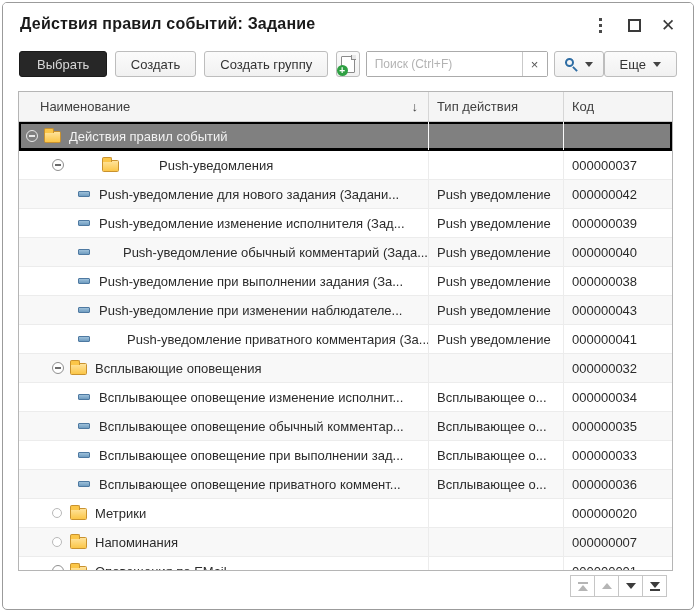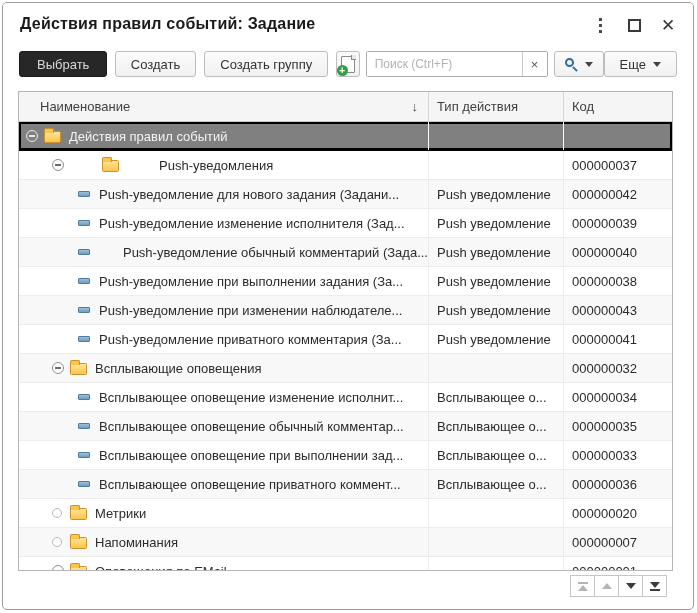--- a/index.html
+++ b/index.html
@@ -213,21 +213,21 @@
         <div class="row">
     <div class="cell name" style="padding-left: 59px;">
 
       <span class="row-icon dash"></span>
       <span class="label">Push-уведомление при изменении наблюдателе...</span>
     </div>
     <div class="cell type">Push уведомление</div>
     <div class="cell code">000000043</div>
   </div>
         <div class="row">
-    <div class="cell name" style="padding-left: 59px;">
+    <div class="cell name" style="padding-left: 59px; gap: 28px;">
 
       <span class="row-icon dash"></span>
       <span class="label">Push-уведомление приватного комментария (За...</span>
     </div>
     <div class="cell type">Push уведомление</div>
     <div class="cell code">000000041</div>
   </div>
         <div class="row">
     <div class="cell name" style="padding-left: 33px;">
       <span class="twisty minus"></span>

